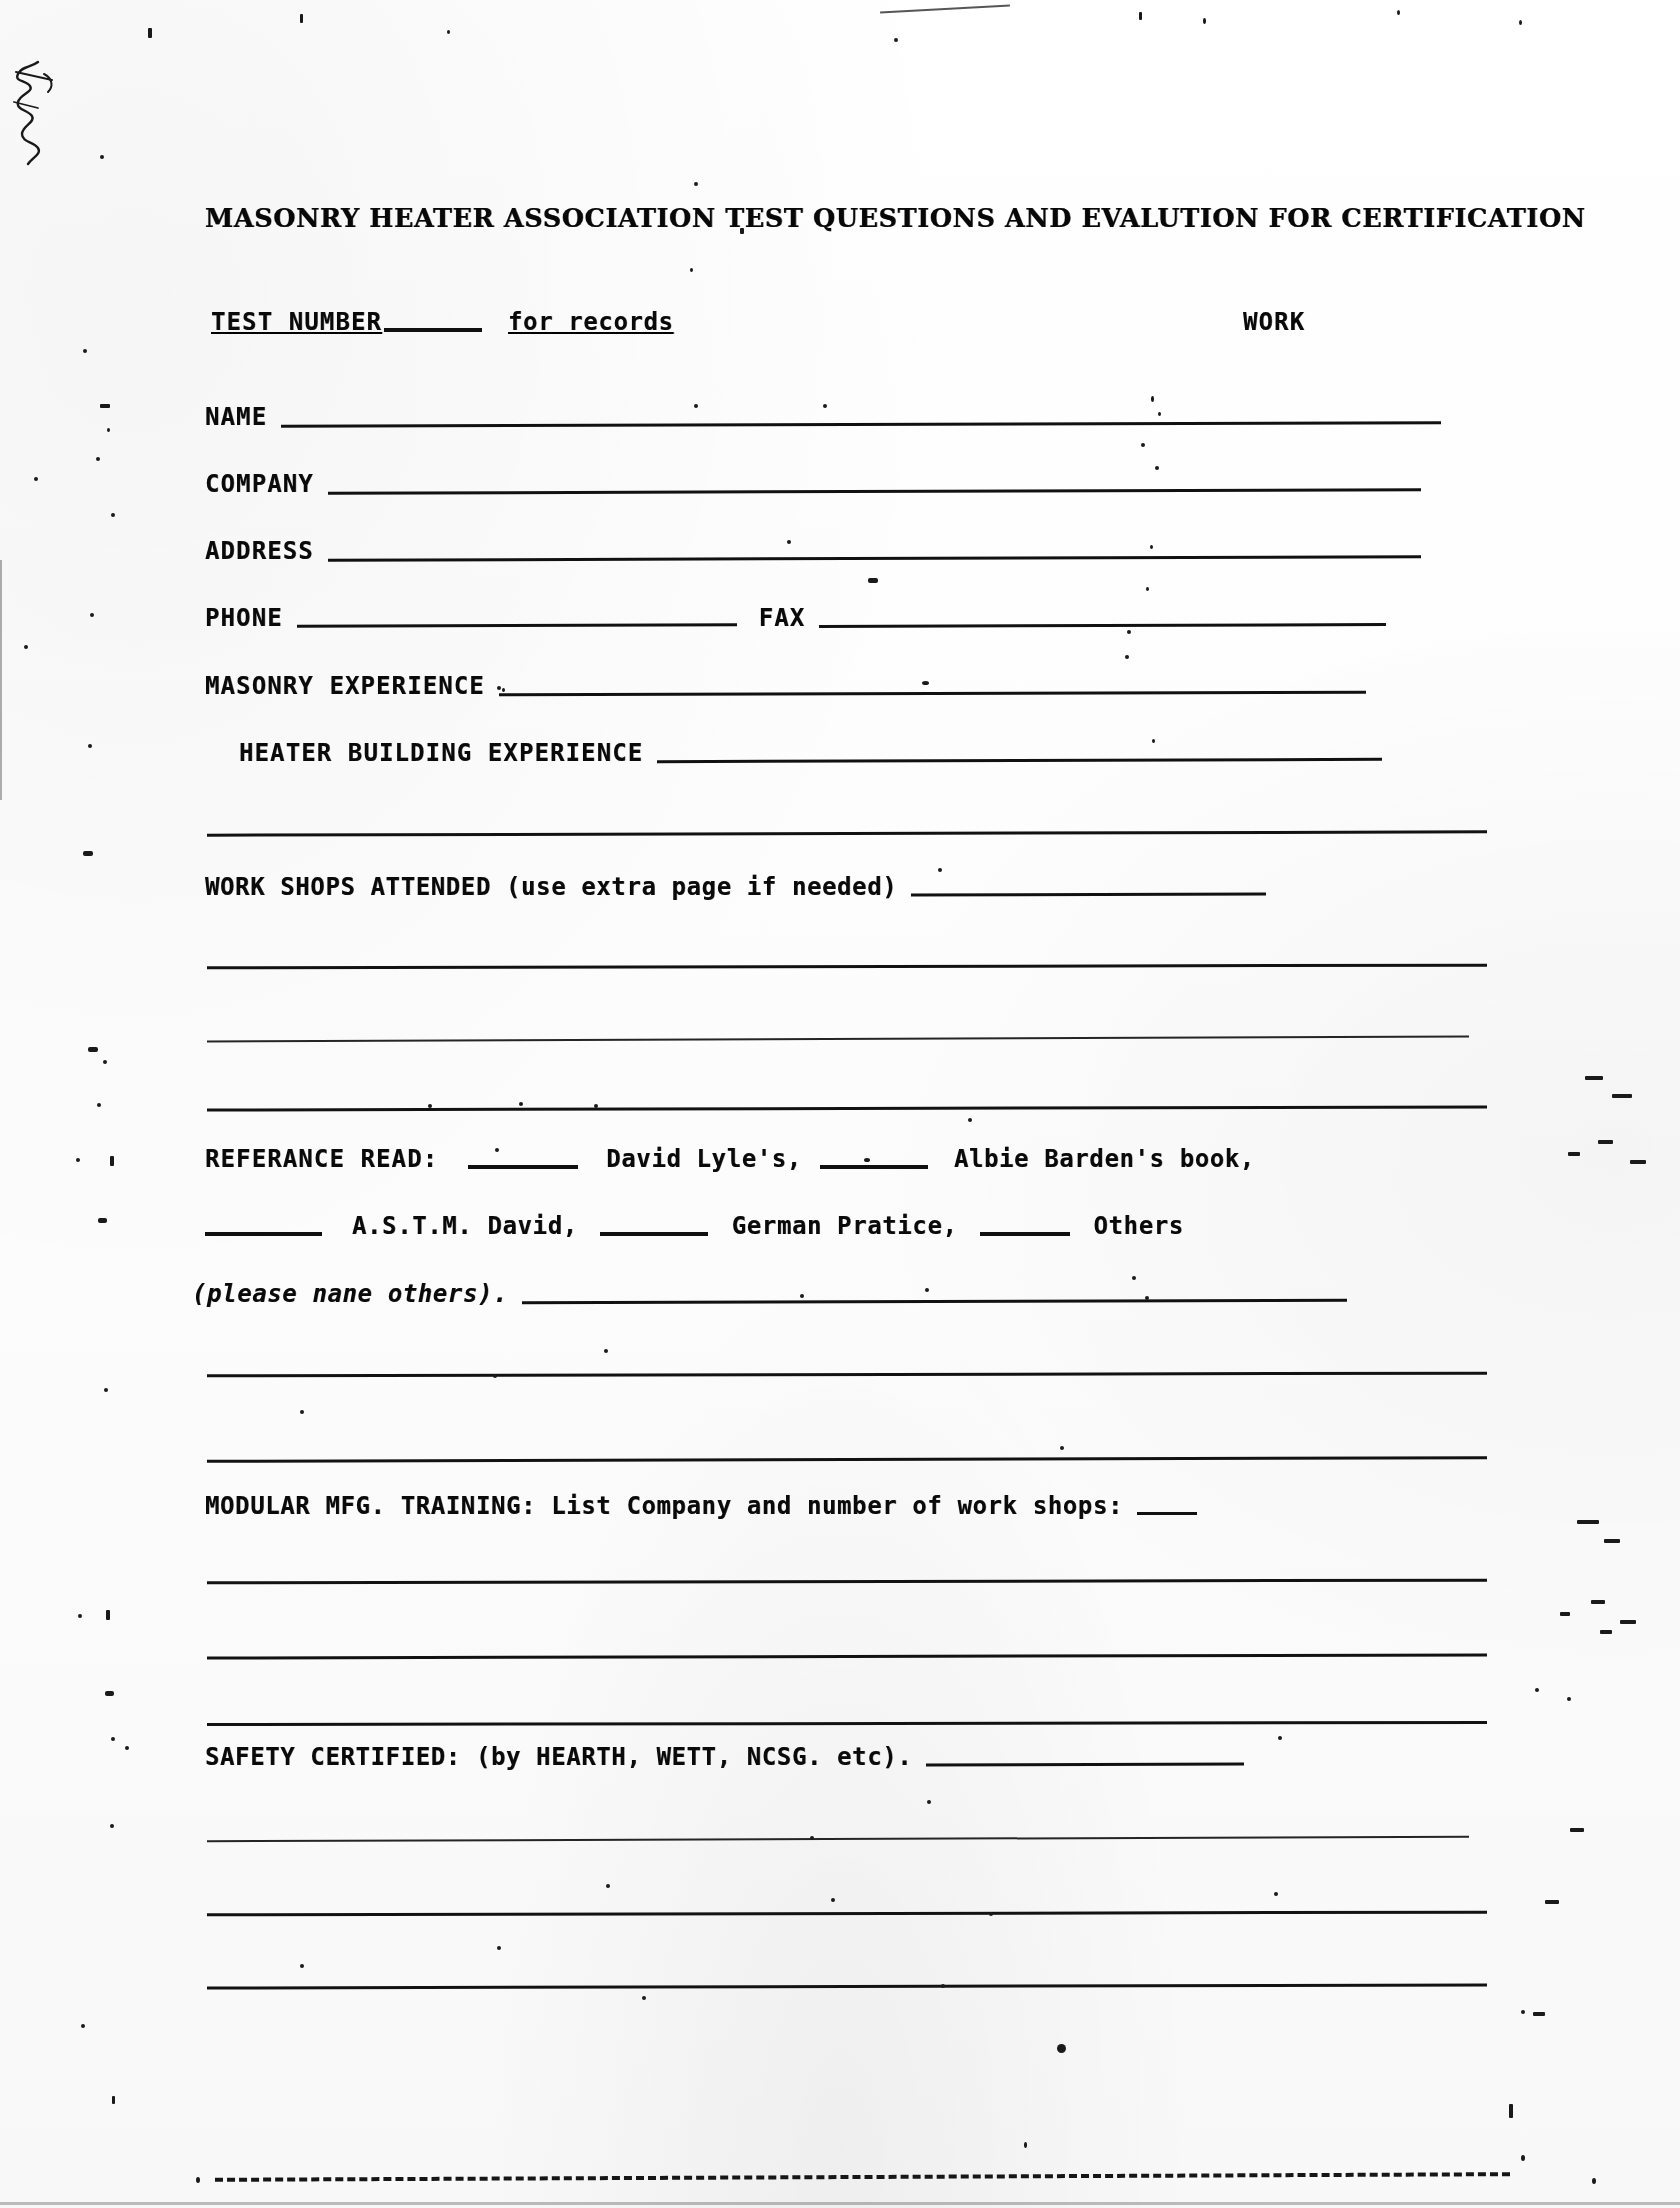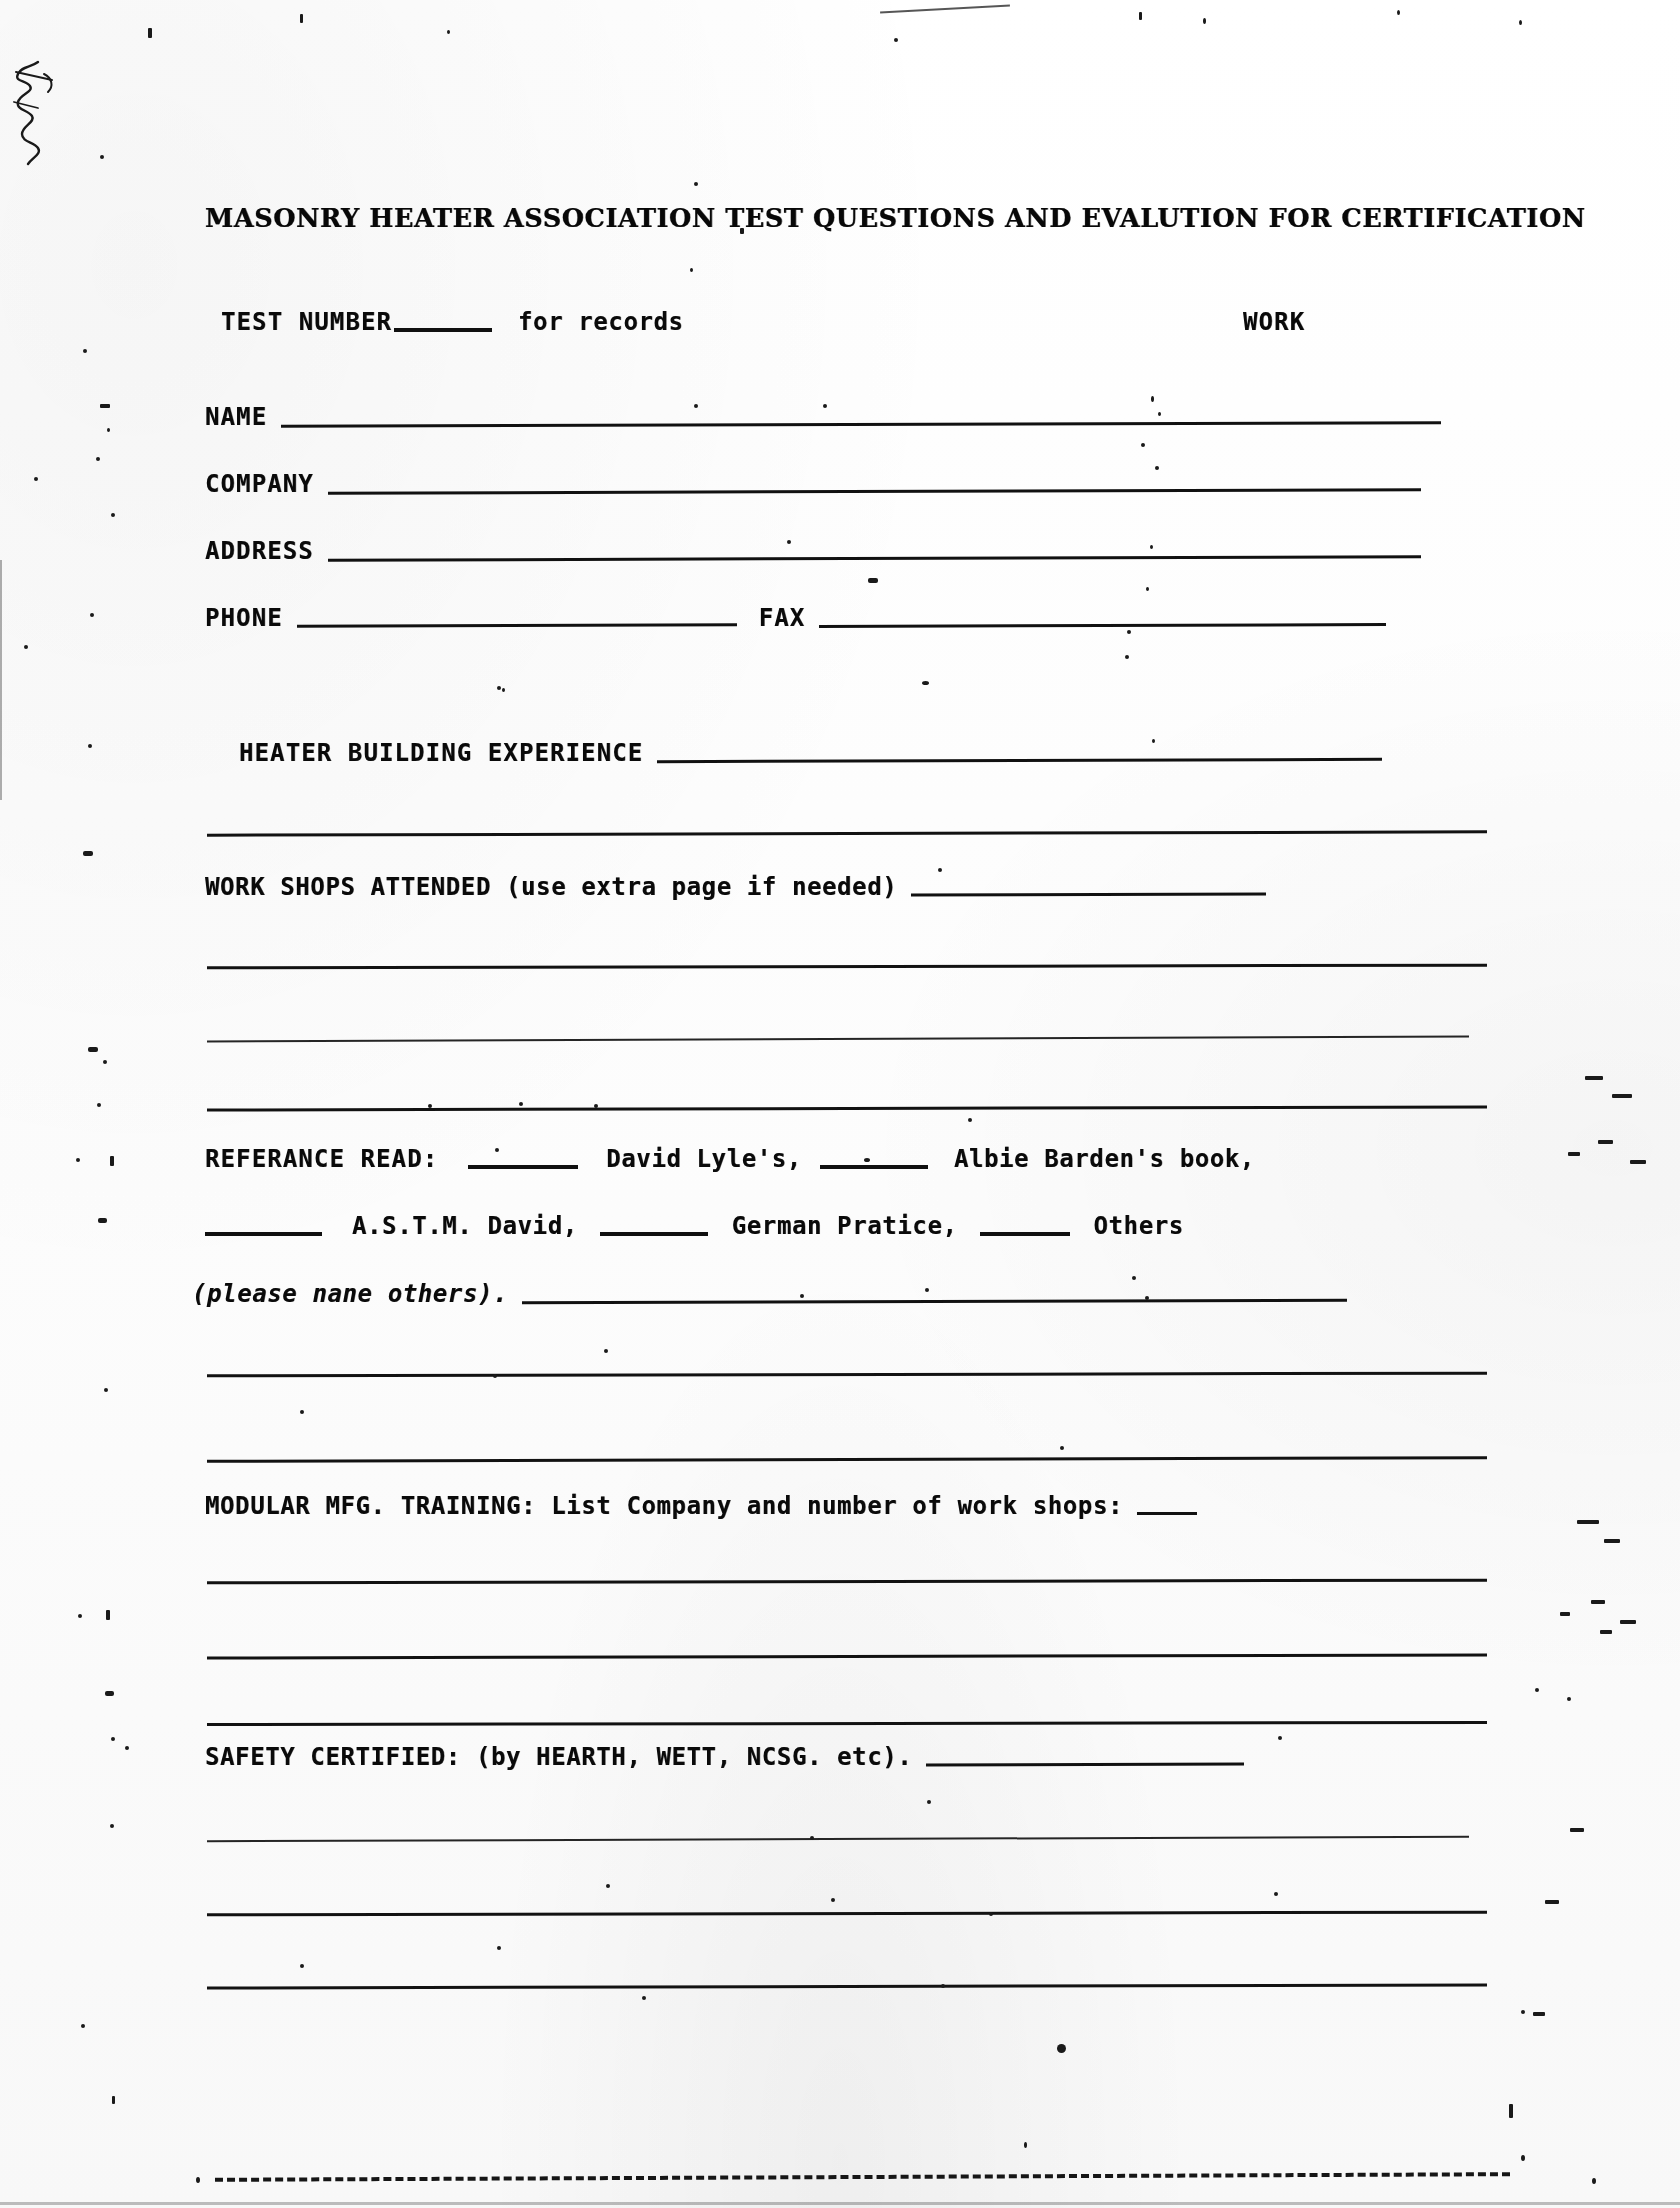--- a/index.html
+++ b/index.html
@@ -137,21 +137,21 @@
     <path d="M30 4 C22 10, 14 8, 10 16 C6 24, 18 22, 22 28 C26 34, 12 36, 10 44
              C8 52, 20 52, 24 58 C28 64, 14 68, 14 76 C14 84, 26 84, 30 90
              C34 96, 24 100, 20 106" fill="none" stroke="#1a1a1a" stroke-width="2.4" stroke-linecap="round"></path>
     <path d="M8 14 L44 22" fill="none" stroke="#1a1a1a" stroke-width="2" stroke-linecap="round"></path>
     <path d="M6 44 L30 50" fill="none" stroke="#1a1a1a" stroke-width="1.8" stroke-linecap="round"></path>
     <path d="M36 16 C44 20, 46 28, 40 34" fill="none" stroke="#1a1a1a" stroke-width="2" stroke-linecap="round"></path>
   </svg>
 
   <div class="row title">MASONRY HEATER ASSOCIATION TEST QUESTIONS AND EVALUTION FOR CERTIFICATION</div>
 
-  <div class="row" style="left:221px; top:308px;">
+  <div class="row" style="left:211px; top:308px;text-decoration:underline;">
     <span class="lbl">TEST NUMBER</span>
     <span class="gap" style="width:98px; margin-left:2px;"></span>
     <span class="sp" style="width:26px;"></span>
     <span class="lbl norm">for records</span>
   </div>
   <div class="row" style="left:1243px; top:308px;">
     <span class="lbl">WORK</span>
   </div>
 
   <div class="row" style="left:205px; top:403px;">
@@ -170,20 +170,24 @@
   </div>
 
   <div class="row" style="left:205px; top:604px;">
     <span class="lbl">PHONE</span>
     <span class="rule" style="width:440px;"></span>
     <span class="sp" style="width:22px;"></span>
     <span class="lbl">FAX</span>
     <span class="rule" style="width:567px;"></span>
   </div>
 
+  <div class="row" style="left:205px; top:672px;">
+    <span class="lbl">MASONRY EXPERIENCE</span>
+    <span class="rule" style="width:867px;"></span>
+  </div>
 
   <div class="row" style="left:205px; top:739px;margin-left:34px;">
     <span class="lbl">HEATER BUILDING EXPERIENCE</span>
     <span class="rule" style="width:725px;"></span>
   </div>
 
   <div class="fullrule" style="left:207px; top:832px; width:1280px; transform:rotate(-0.15deg);"></div>
 
   <div class="row" style="left:205px; top:873px;">
     <span class="lbl norm">WORK SHOPS ATTENDED (use extra page if needed)</span>

